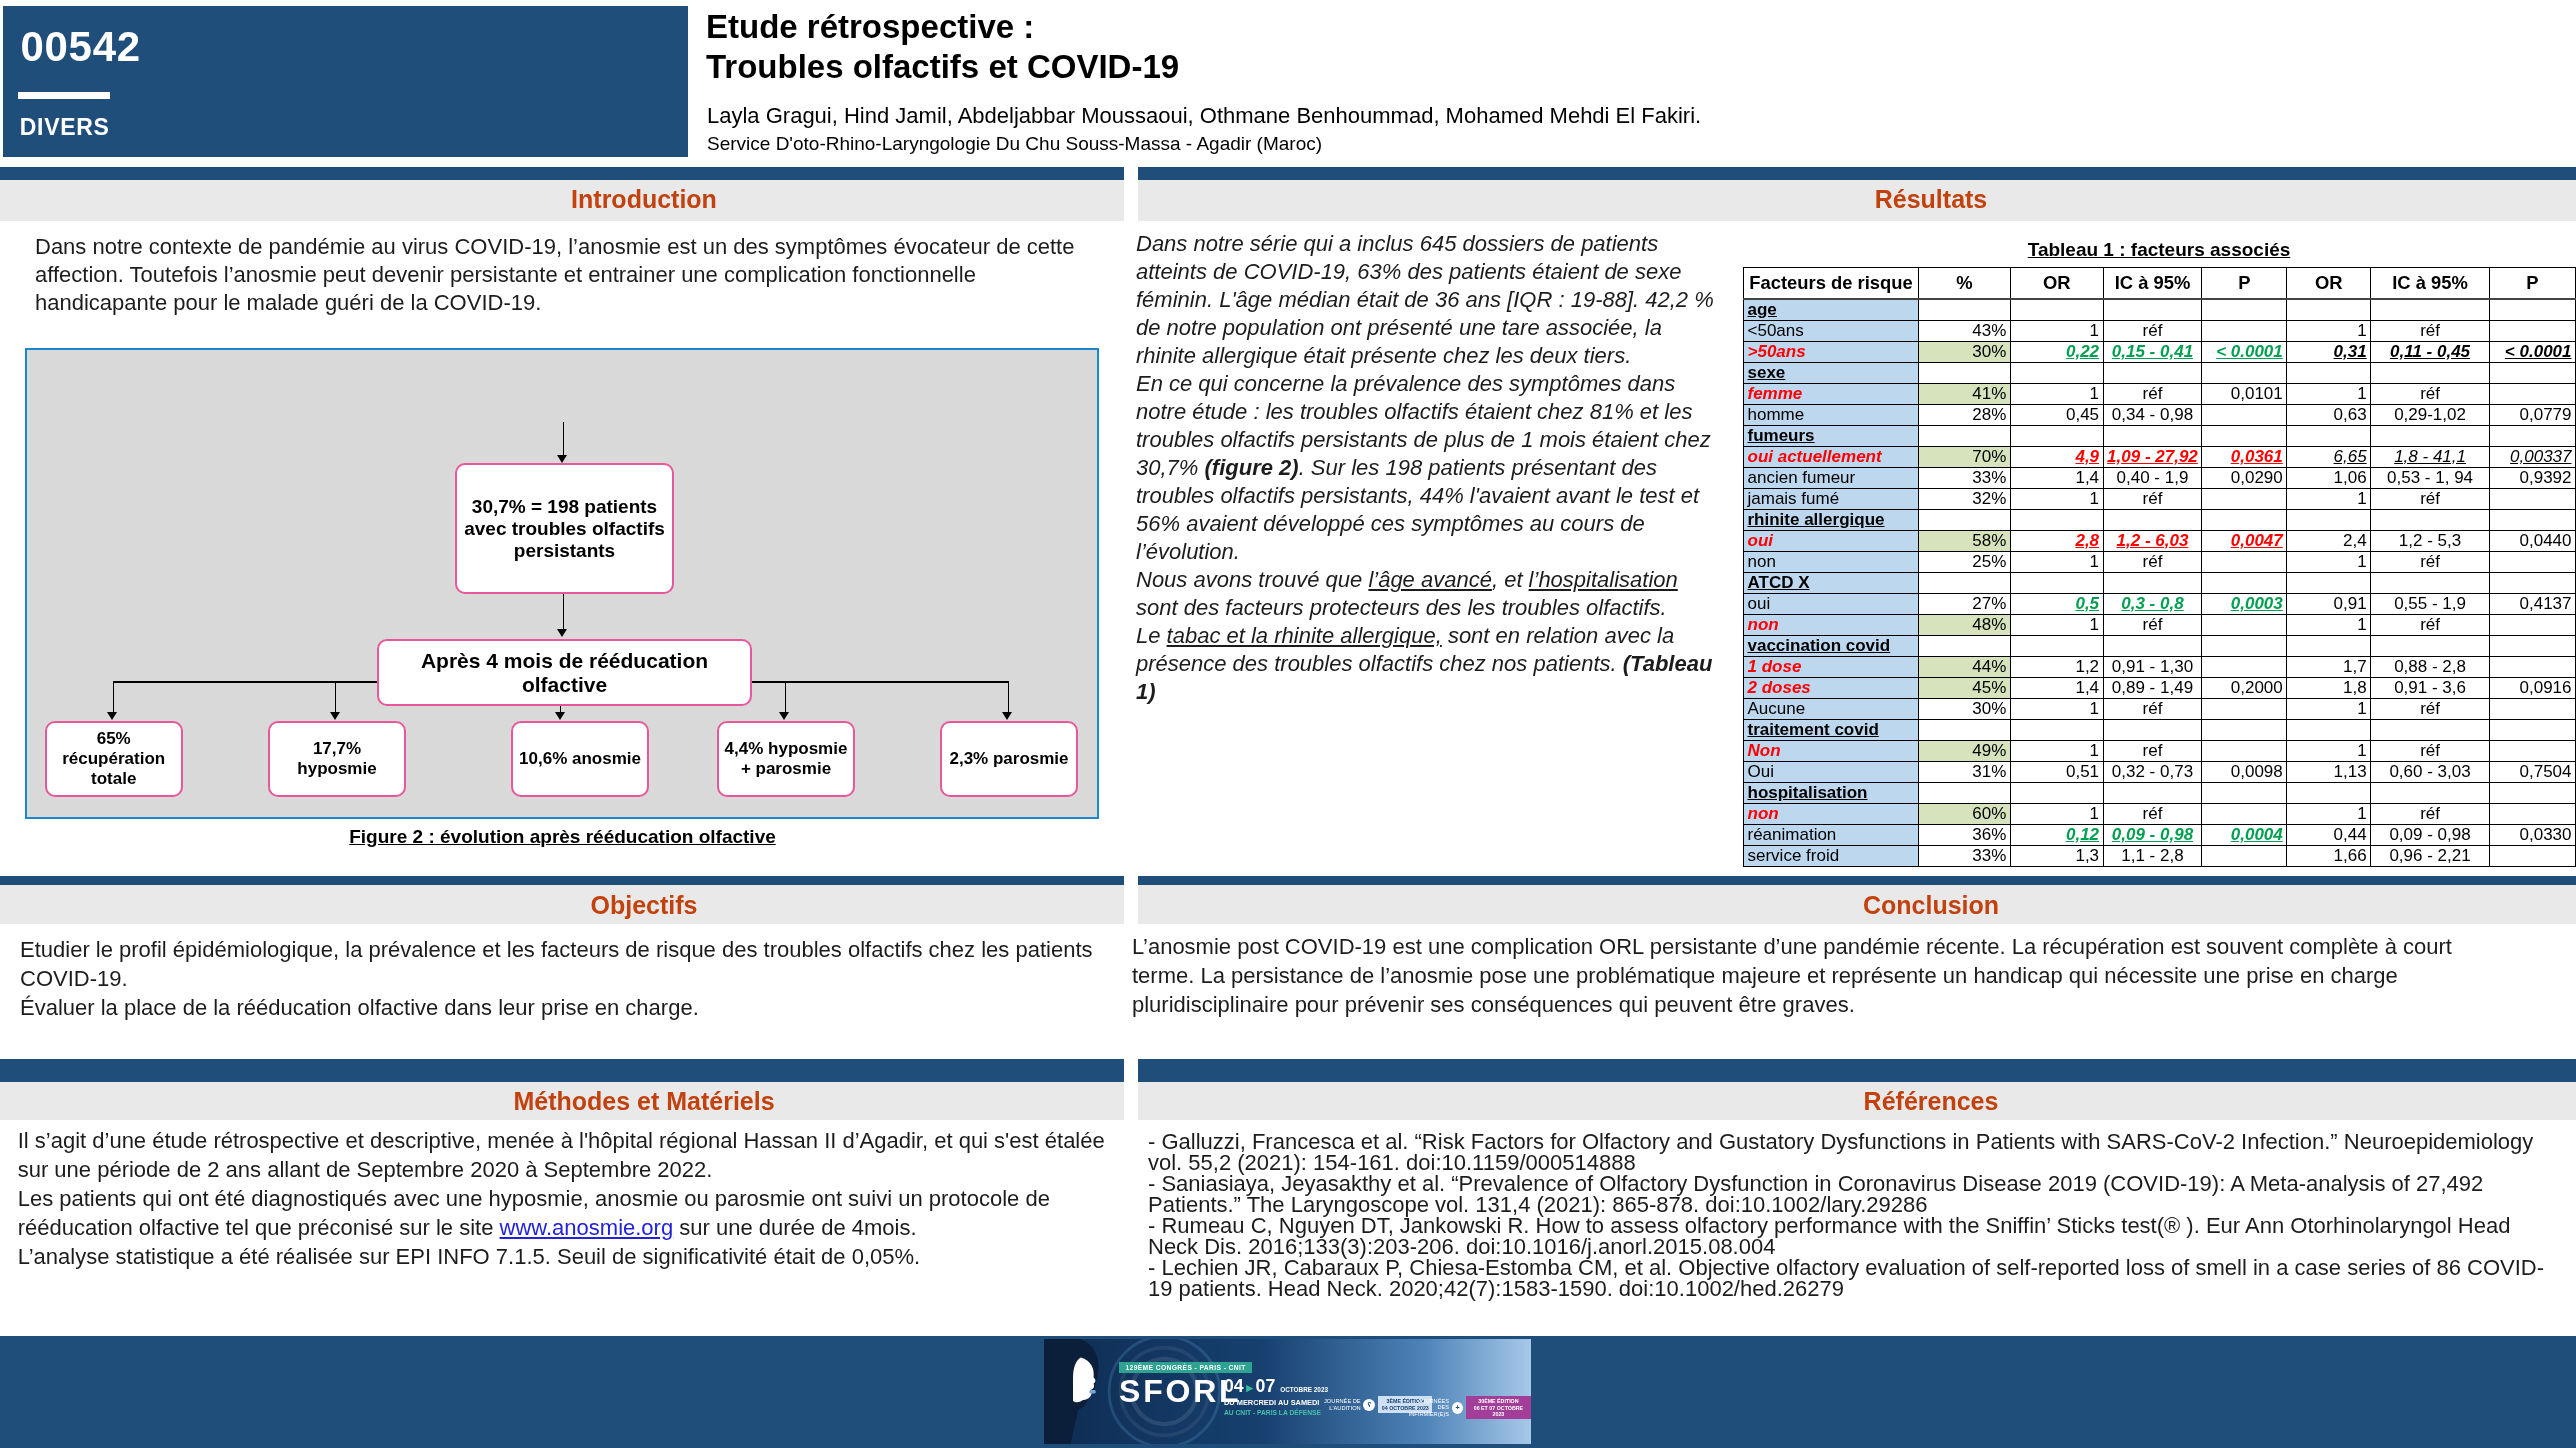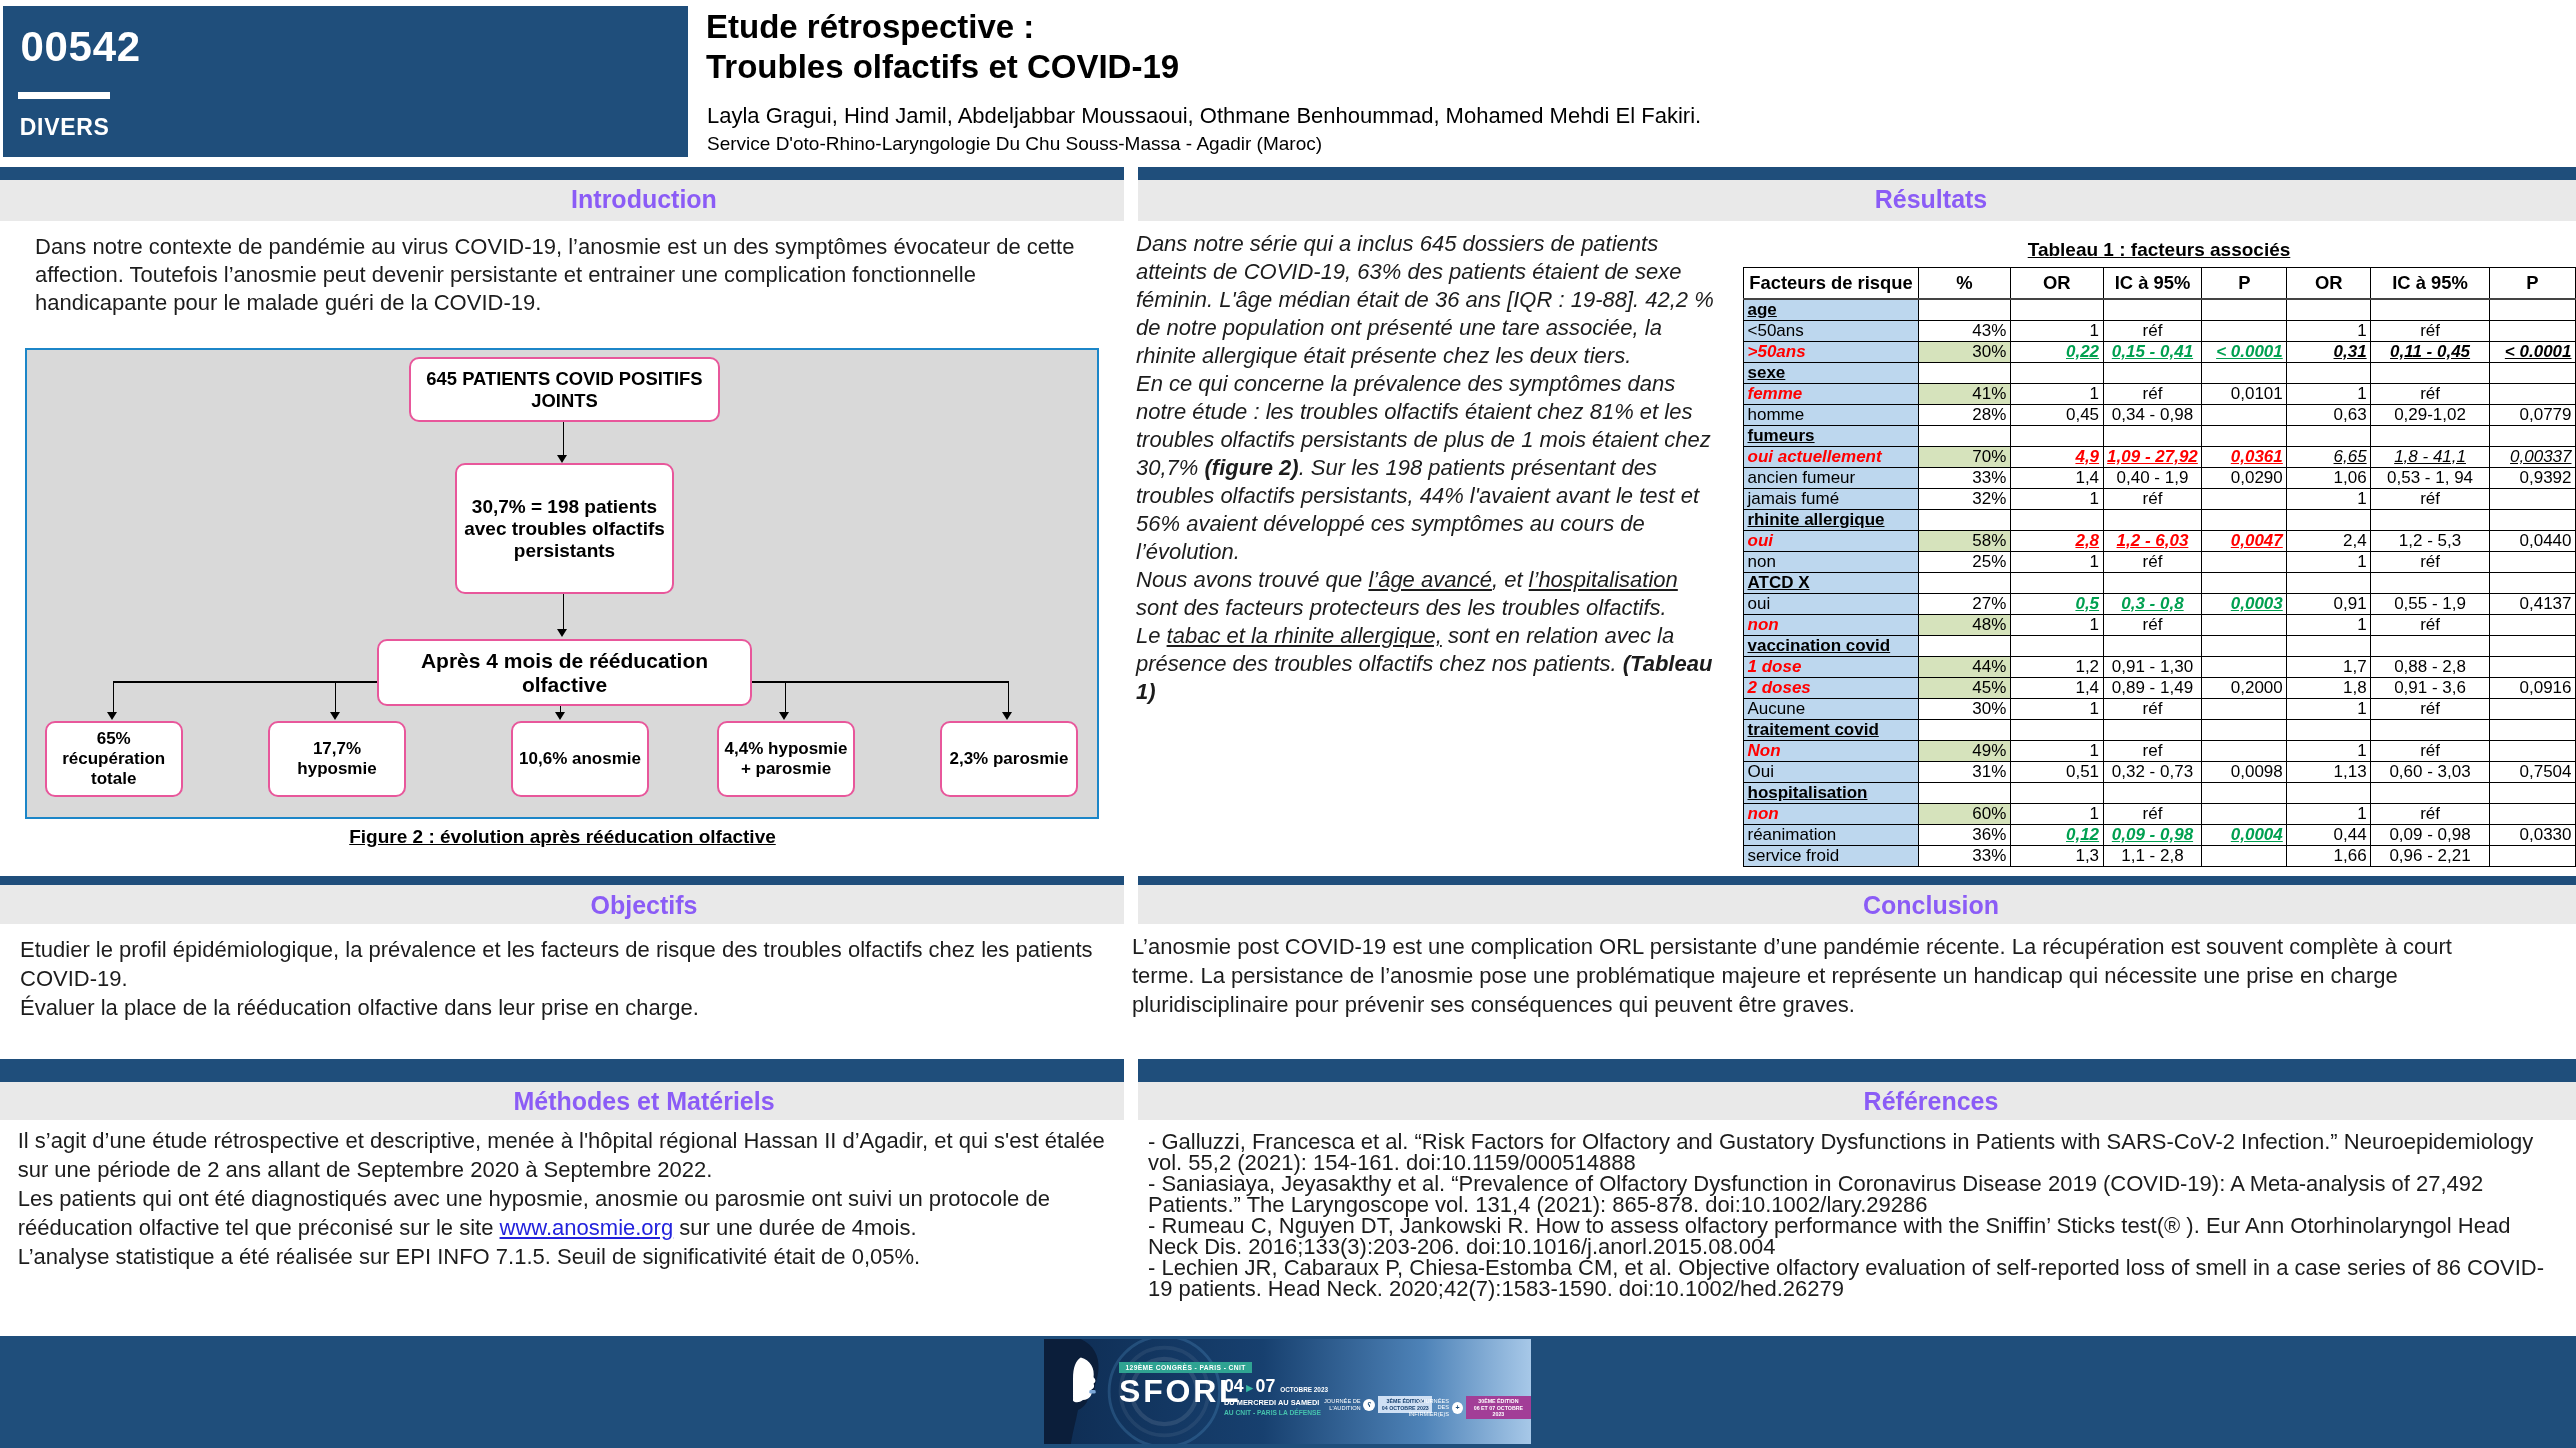--- a/index.html
+++ b/index.html
@@ -19,21 +19,21 @@
   .bar{position:absolute;left:0;width:2576px;background:#1F4E7B;}
   #bar-top{top:167px;height:12.7px;}
   #bar-mid{top:876px;height:9.2px;}
   #bar-bot{top:1059px;height:22.6px;}
   .band{position:absolute;left:0;width:2576px;background:#E9E9E9;}
   #band-top{top:180px;height:41px;}
   #band-mid{top:885px;height:39px;}
   #band-bot{top:1082px;height:38px;}
   .gutter{position:absolute;left:1124px;width:14px;background:#fff;}
   #gut1{top:167px;height:54px;} #gut2{top:876px;height:48px;} #gut3{top:1059px;height:61px;}
-  .sec-label{position:absolute;transform:translateX(-50%);font-size:25px;font-weight:bold;color:#8b5cf6;white-space:nowrap;}
+  .sec-label{position:absolute;transform:translateX(-50%);font-size:25px;font-weight:bold;color:#c2410c;white-space:nowrap;}
   .sec-left{left:644px;} .sec-right{left:1931px;}
   #h-intro{top:185px;} #h-res{top:185px;}
   #h-obj{top:891px;} #h-conc{top:891px;}
   #h-meth{top:1087px;} #h-ref{top:1087px;}
 
   
   .txt{position:absolute;font-size:22px;line-height:28px;color:#1c1c1c;}
   #intro-text{left:35px;top:233px;width:1040px;}
   #resultats-text{left:1136px;top:230px;width:584px;font-style:italic;}
   #objectifs-text{left:20px;top:935px;width:1075px;line-height:29px;}
@@ -138,21 +138,20 @@
   <div id="h-intro" class="sec-label sec-left">Introduction</div>
   <div id="h-res" class="sec-label sec-right">Résultats</div>
   <div id="h-obj" class="sec-label sec-left">Objectifs</div>
   <div id="h-conc" class="sec-label sec-right">Conclusion</div>
   <div id="h-meth" class="sec-label sec-left">Méthodes et Matériels</div>
   <div id="h-ref" class="sec-label sec-right">Références</div>
 
   <div id="intro-text" class="txt">Dans notre contexte de pandémie au virus COVID-19, l’anosmie est un des symptômes évocateur de cette affection. Toutefois l’anosmie peut devenir persistante et entrainer une complication fonctionnelle handicapante pour le malade guéri de la COVID-19.</div>
 
   <div id="flowchart">
-    <div id="fb1" class="fbox">645 PATIENTS COVID POSITIFS JOINTS</div>
     <div class="vline" style="left:536px;top:72px;height:33px;"></div>
     <div class="ahead" style="left:530px;top:105px;"></div>
     <div id="fb2" class="fbox">30,7% = 198 patients avec troubles olfactifs persistants</div>
     <div class="vline" style="left:536px;top:244px;height:35px;"></div>
     <div class="ahead" style="left:530px;top:279px;"></div>
     <div class="hline" style="left:86px;top:331px;width:896px;"></div>
     <div id="fb3" class="fbox">Après 4 mois de rééducation olfactive</div>
     <div class="vline" style="left:86px;top:331px;height:31px;"></div>
     <div class="ahead" style="left:80px;top:362px;"></div>
     <div class="vline" style="left:308px;top:331px;height:31px;"></div>

